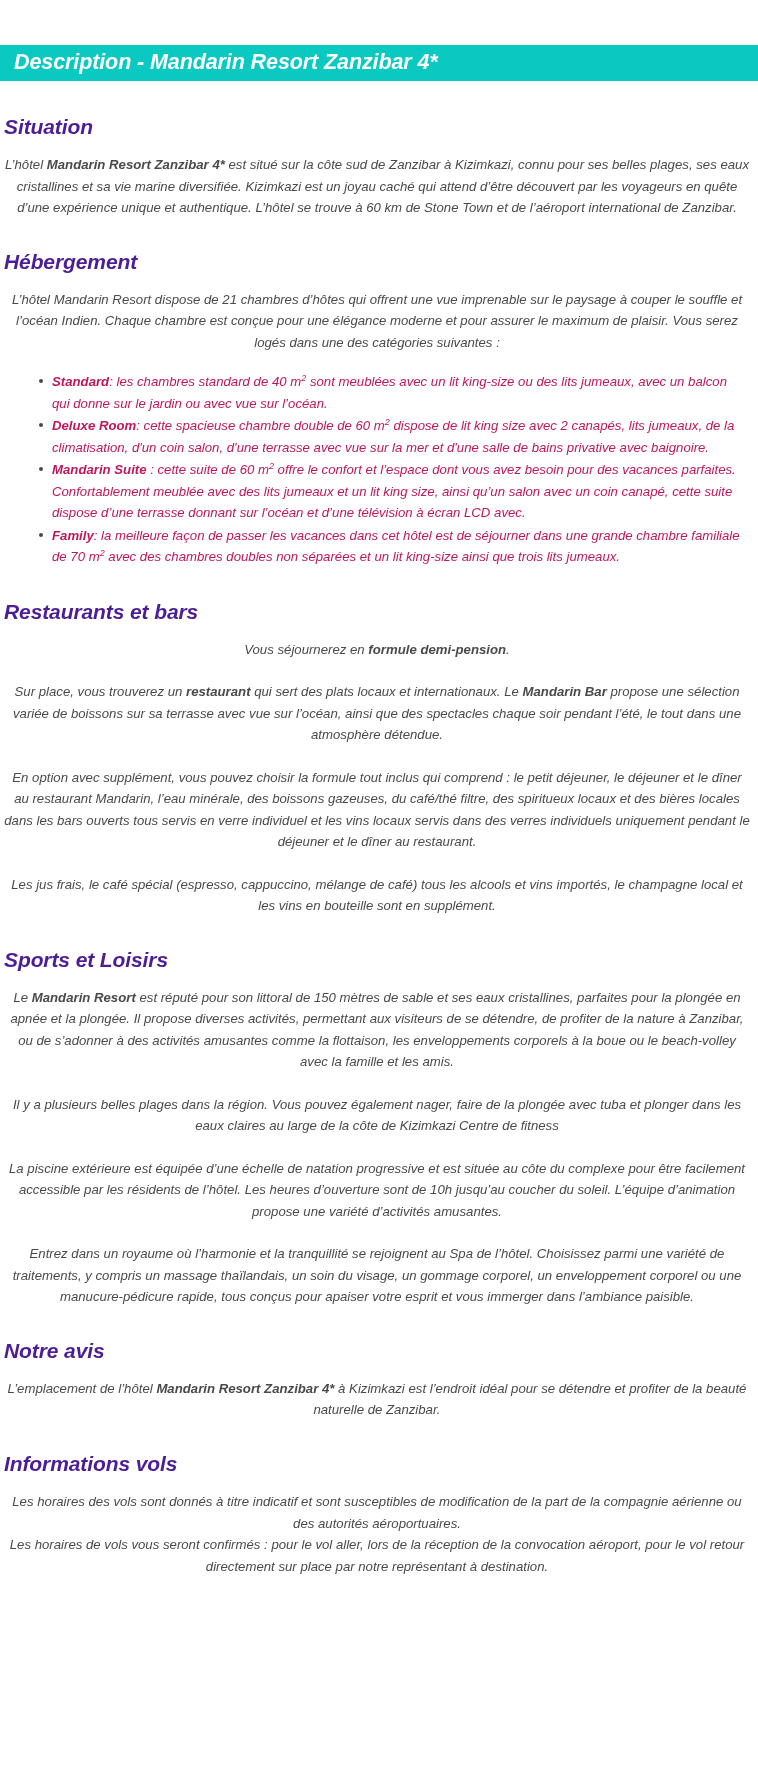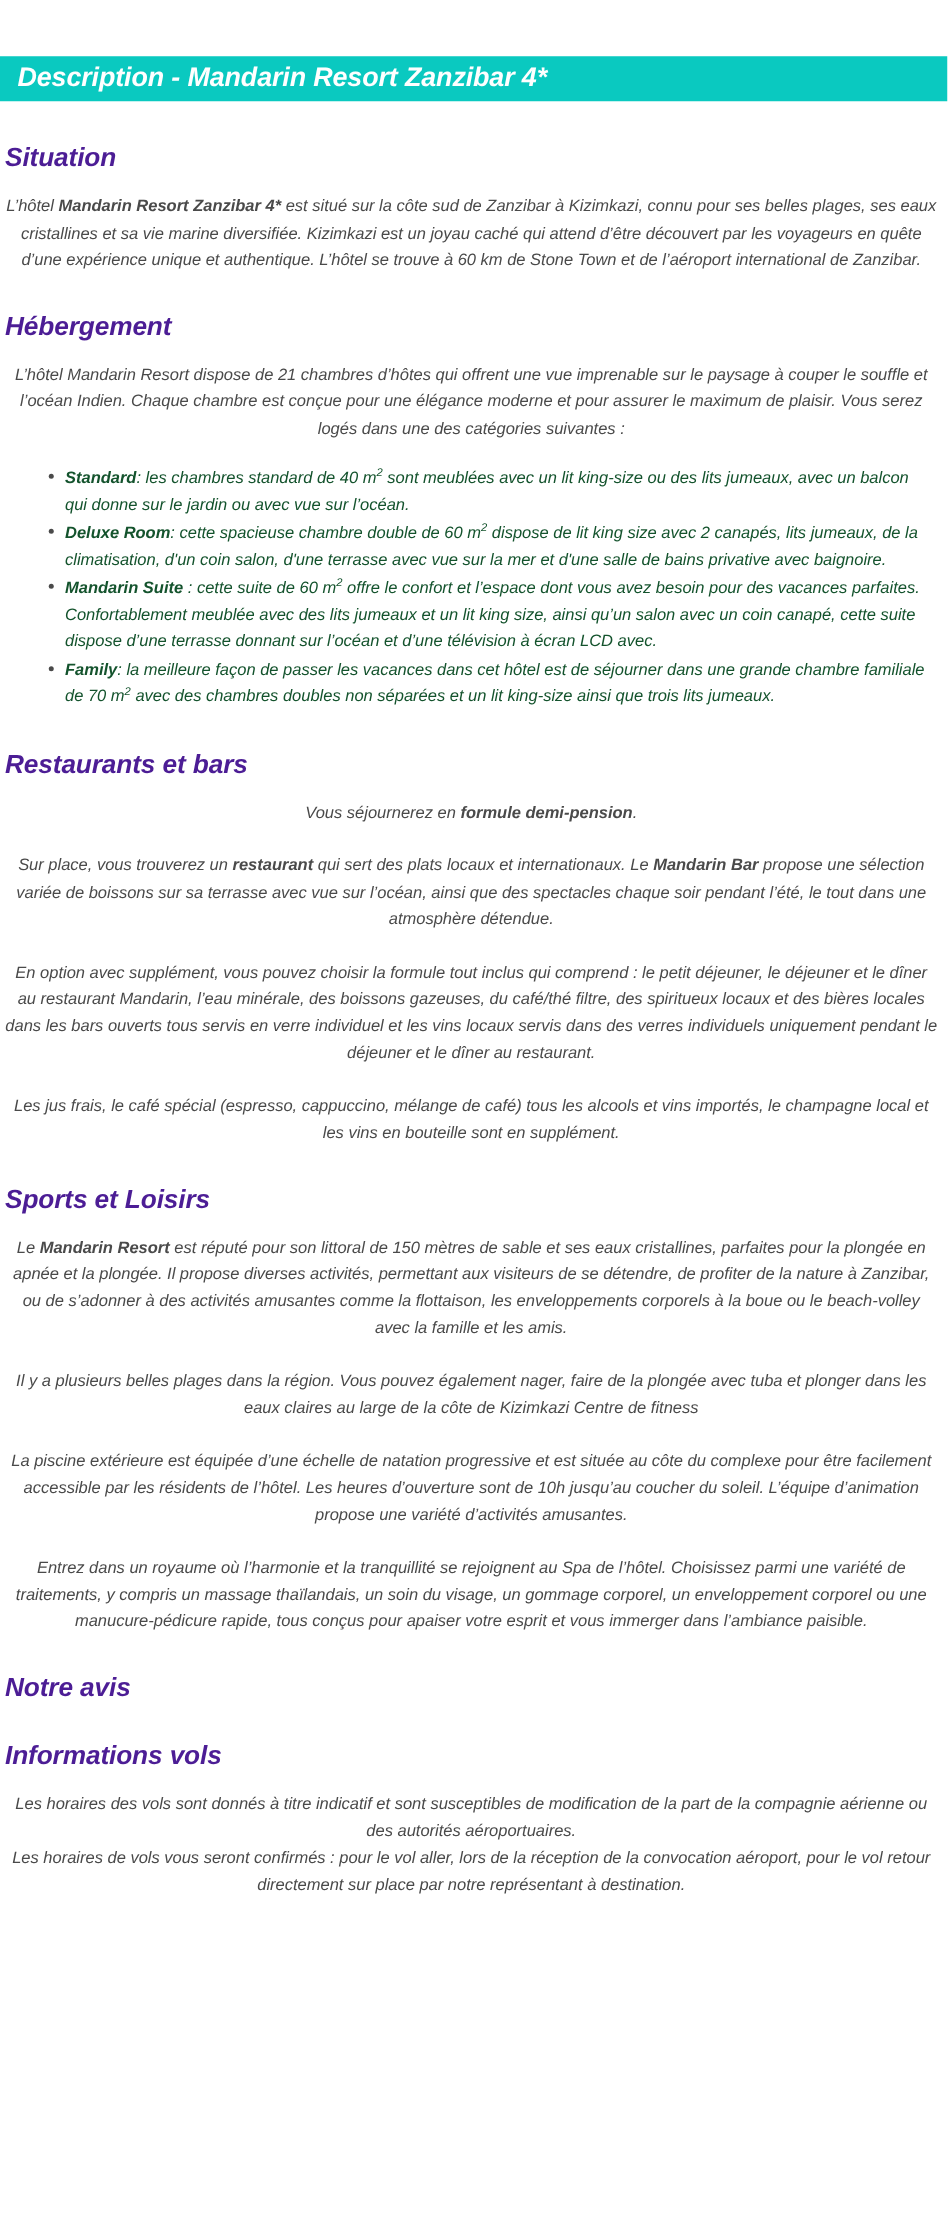--- a/index.html
+++ b/index.html
@@ -98,21 +98,21 @@
   ul.rooms {
     margin: 18px 0 0 0;
     padding: 0 0 0 48px;
     list-style: none;
   }
   ul.rooms > li {
     position: relative;
     font-style: italic;
     font-size: 13.2px;
     line-height: 21.5px;
-    color: #14532d;
+    color: #be185d;
     margin: 0 0 1px 0;
     padding-right: 4px;
   }
   ul.rooms > li::before {
     content: "";
     position: absolute;
     left: -13px;
     top: 8px;
     width: 4px;
     height: 4px;
@@ -161,20 +161,21 @@
 
     <div class="sec-gap-2"></div>
     <h2 class="section-heading">Sports et Loisirs</h2>
     <p class="body-text after-heading">Le <b>Mandarin Resort</b> est réputé pour son littoral de 150 mètres de sable et ses eaux cristallines, parfaites pour la plongée en apnée et la plongée. Il propose diverses activités, permettant aux visiteurs de se détendre, de profiter de la nature à Zanzibar, ou de s’adonner à des activités amusantes comme la flottaison, les enveloppements corporels à la boue ou le beach-volley avec la famille et les amis.</p>
     <p class="body-text">Il y a plusieurs belles plages dans la région. Vous pouvez également nager, faire de la plongée avec tuba et plonger dans les eaux claires au large de la côte de Kizimkazi Centre de fitness</p>
     <p class="body-text">La piscine extérieure est équipée d’une échelle de natation progressive et est située au côte du complexe pour être facilement accessible par les résidents de l’hôtel. Les heures d’ouverture sont de 10h jusqu’au coucher du soleil. L’équipe d’animation propose une variété d’activités amusantes.</p>
     <p class="body-text">Entrez dans un royaume où l’harmonie et la tranquillité se rejoignent au Spa de l’hôtel. Choisissez parmi une variété de traitements, y compris un massage thaïlandais, un soin du visage, un gommage corporel, un enveloppement corporel ou une manucure-pédicure rapide, tous conçus pour apaiser votre esprit et vous immerger dans l’ambiance paisible.</p>
 
     <div class="sec-gap-2"></div>
     <h2 class="section-heading">Notre avis</h2>
+    <p class="body-text after-heading">L’emplacement de l’hôtel <b>Mandarin Resort Zanzibar 4*</b> à Kizimkazi est l’endroit idéal pour se détendre et profiter de la beauté naturelle de Zanzibar.</p>
 
     <div class="sec-gap-2"></div>
     <h2 class="section-heading">Informations vols</h2>
     <div class="tight-lines">
       <p class="body-text after-heading">Les horaires des vols sont donnés à titre indicatif et sont susceptibles de modification de la part de la compagnie aérienne ou des autorités aéroportuaires.</p>
       <p class="body-text">Les horaires de vols vous seront confirmés : pour le vol aller, lors de la réception de la convocation aéroport, pour le vol retour directement sur place par notre représentant à destination.</p>
     </div>
 
     <div class="block-gap"></div>
   </div>

